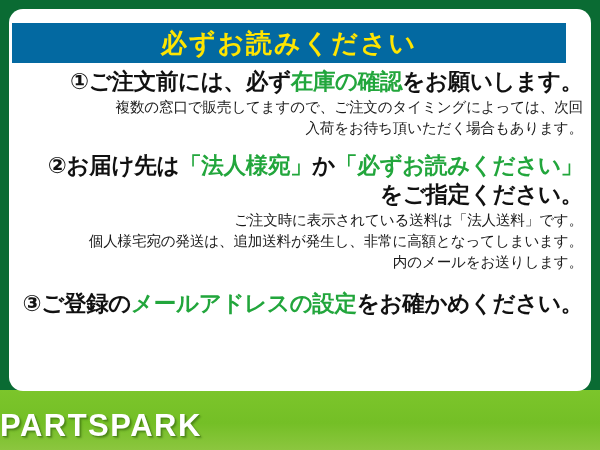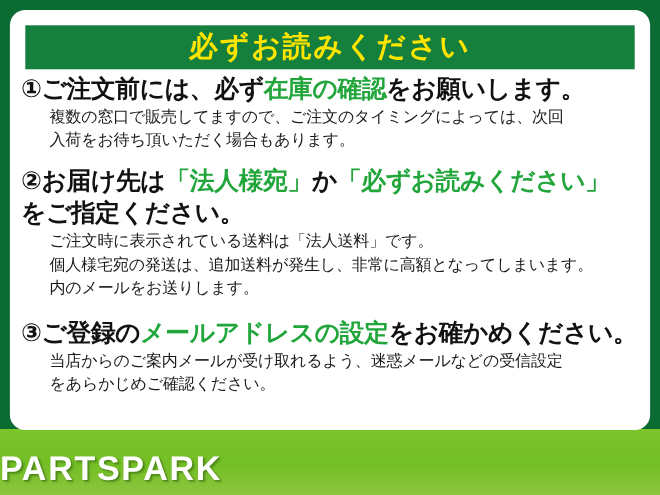--- a/index.html
+++ b/index.html
@@ -55,25 +55,25 @@
     height: 382px;
     background: #ffffff;
     border-radius: 14px;
     z-index: 2;
     box-sizing: border-box;
     overflow: hidden;
   }
 
   .title-bar {
     position: absolute;
-    left: 14px;
+    left: 3px;
     top: 14px;
     width: 554px;
     height: 40px;
-    background: #15803d;
+    background: #0369a1;
     display: flex;
     align-items: center;
     justify-content: center;
   }
 
   .title-text {
     color: #ffe500;
     font-size: 26px;
     font-weight: bold;
     letter-spacing: 2px;
@@ -81,20 +81,21 @@
     font-family: "DejaVu Sans", "Liberation Sans", sans-serif;
   }
 
   .items {
     position: absolute;
     left: 0;
     top: 58px;
     right: 0;
     padding: 0 8px 0 8px;
     box-sizing: border-box;
+    text-align: right;
   }
 
   .item {
     margin-bottom: 2px;
   }
 
   .item-heading {
     font-size: 22.5px;
     font-weight: bold;
     color: #111111;
@@ -157,24 +158,20 @@
 をご指定ください。</span></div>
         <div class="item-sub">
             <span class="sub-line">ご注文時に表示されている送料は「法人送料」です。</span>
             <span class="sub-line">個人様宅宛の発送は、追加送料が発生し、非常に高額となってしまいます。</span>
             <span class="sub-line">内のメールをお送りします。</span>
           </div>
       </div>
 
       <div class="item item-3">
         <div class="item-heading"><span>③ご登録の</span><span class="hl">メールアドレスの設定</span><span>をお確かめください。</span></div>
-        <div class="item-sub">
-            <span class="sub-line">当店からのご案内メールが受け取れるよう、迷惑メールなどの受信設定</span>
-            <span class="sub-line">をあらかじめご確認ください。</span>
-          </div>
       </div>
 
     </div>
   </div>
 
   <div class="brand-wordmark">PARTSPARK</div>
 
 </div>
 
 </body></html>

